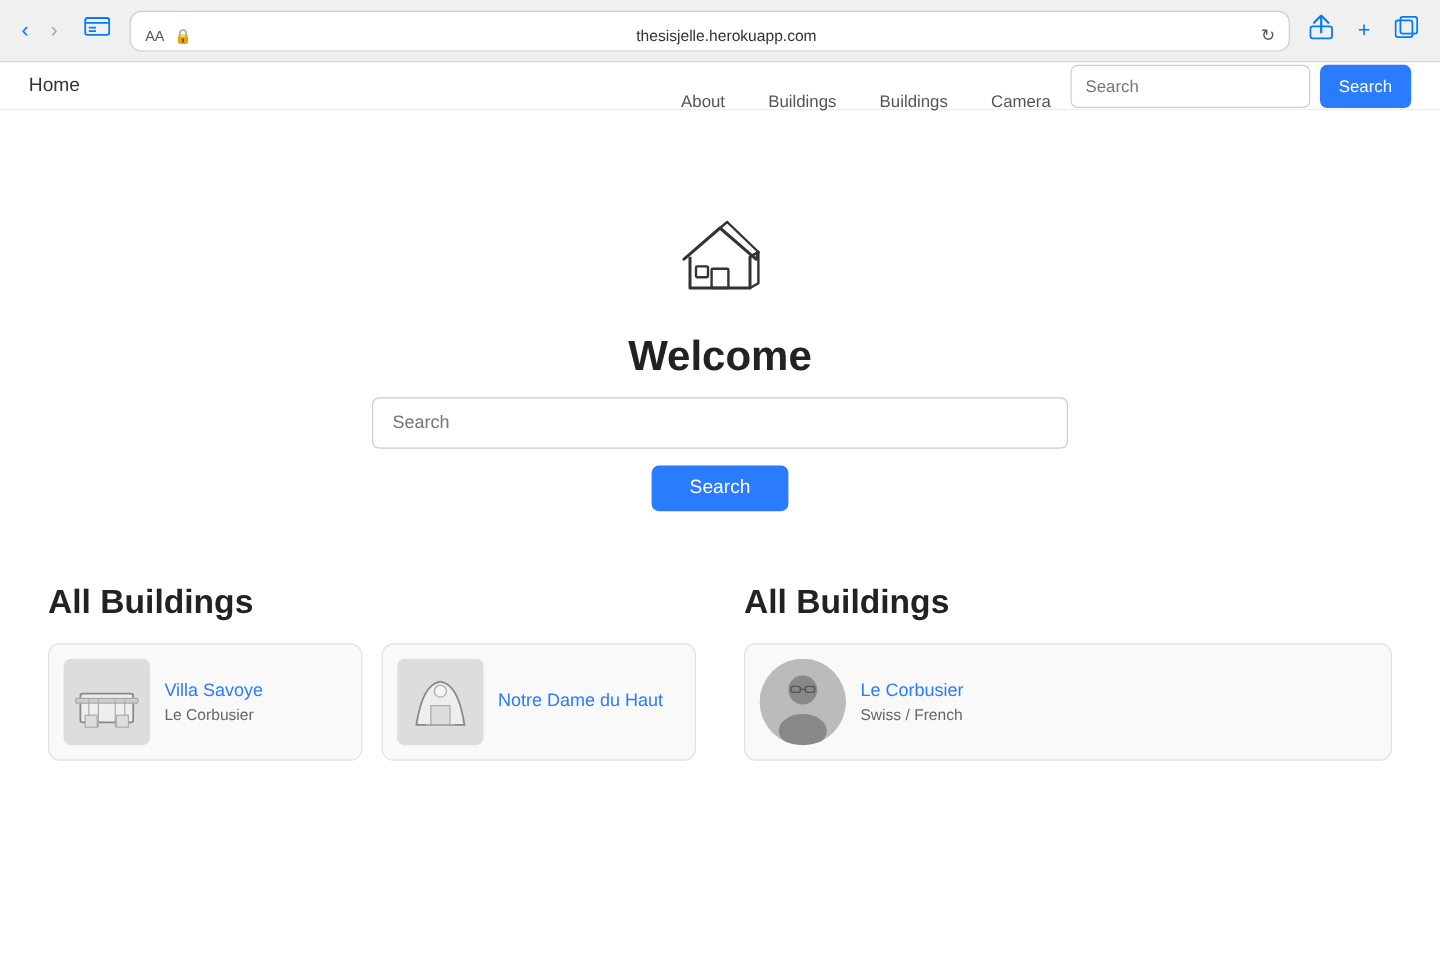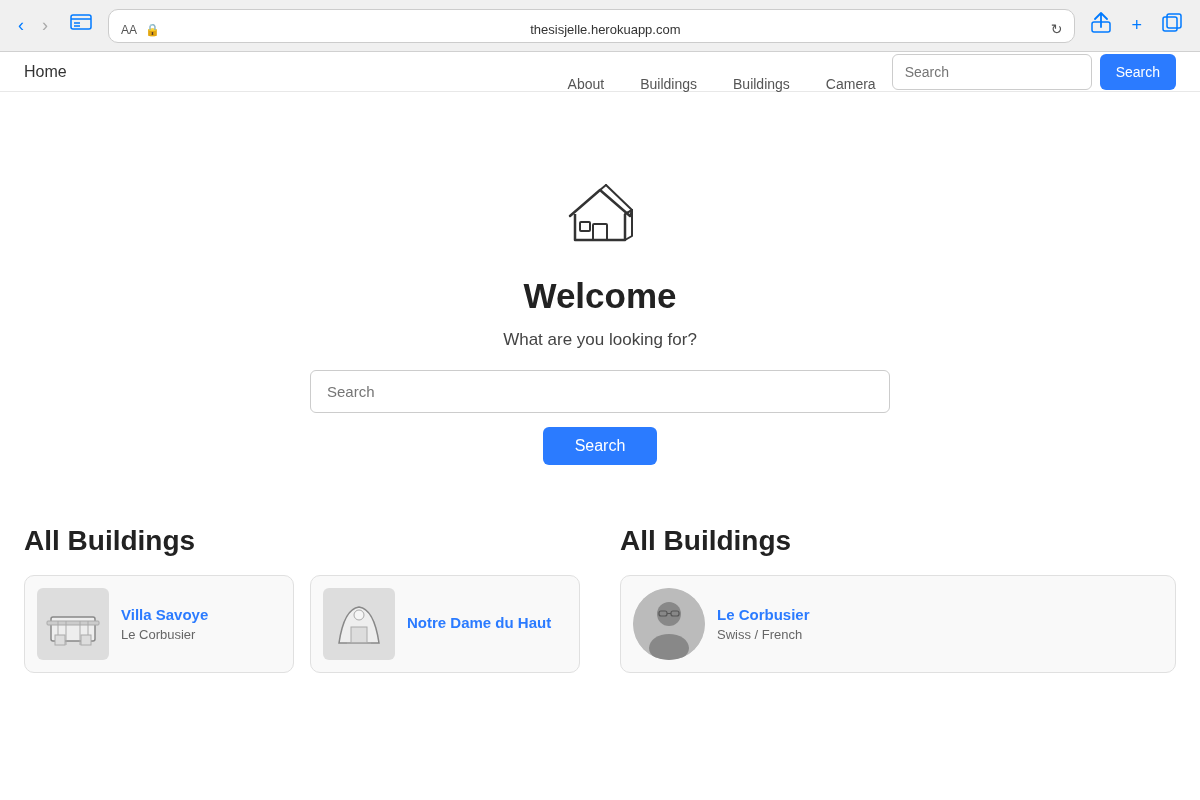--- a/index.html
+++ b/index.html
@@ -176,21 +176,21 @@
       border: none;
       border-radius: 6px;
       padding: 10px 32px;
       font-size: 16px;
       cursor: pointer;
     }
 
     
     .sections-row {
       display: flex;
-      padding: 0 24px 30px;
+      padding: 0 40px 30px;
       gap: 40px;
     }
     .section-col {
       flex: 1;
     }
     .section-title {
       font-size: 28px;
       font-weight: 700;
       color: #222;
       margin-bottom: 18px;
@@ -218,21 +218,21 @@
       border-radius: 6px;
       display: flex;
       align-items: center;
       justify-content: center;
       flex-shrink: 0;
       overflow: hidden;
     }
     .card-info {}
     .card-name {
       font-size: 15px;
-      font-weight: 700;
+      font-weight: 400;
       color: #2B7BFF;
       margin-bottom: 4px;
     }
     .card-sub {
       font-size: 13px;
       color: #666;
     }
     .architect-card {
       background: #f9f9f9;
       border: 1px solid #e0e0e0;
@@ -325,21 +325,20 @@
       <rect x="20" y="50" width="10" height="9" rx="1" stroke="#333" stroke-width="2" fill="none"></rect>
 
       <line x1="40" y1="18" x2="46" y2="13" stroke="#333" stroke-width="2" stroke-linecap="round"></line>
       <polyline points="46,13 72,38 70,44" stroke="#333" stroke-width="2" fill="none" stroke-linejoin="round" stroke-linecap="round"></polyline>
       <line x1="65" y1="42" x2="72" y2="38" stroke="#333" stroke-width="2" stroke-linecap="round"></line>
 
       <polyline points="65,42 72,38 72,64 65,68" stroke="#333" stroke-width="2" fill="none" stroke-linejoin="round"></polyline>
     </svg>
   </div>
   <h1 class="hero-title">Welcome</h1>
-  <p class="hero-subtitle">What are you looking for?</p>
   <input class="hero-search-bar" type="text" placeholder="Search" style="">
   <button class="hero-search-btn">Search</button>
 </section>
 
 <div class="sections-row">
 
   <div class="section-col">
     <h2 class="section-title">All Buildings</h2>
     <div class="cards-row">
 

